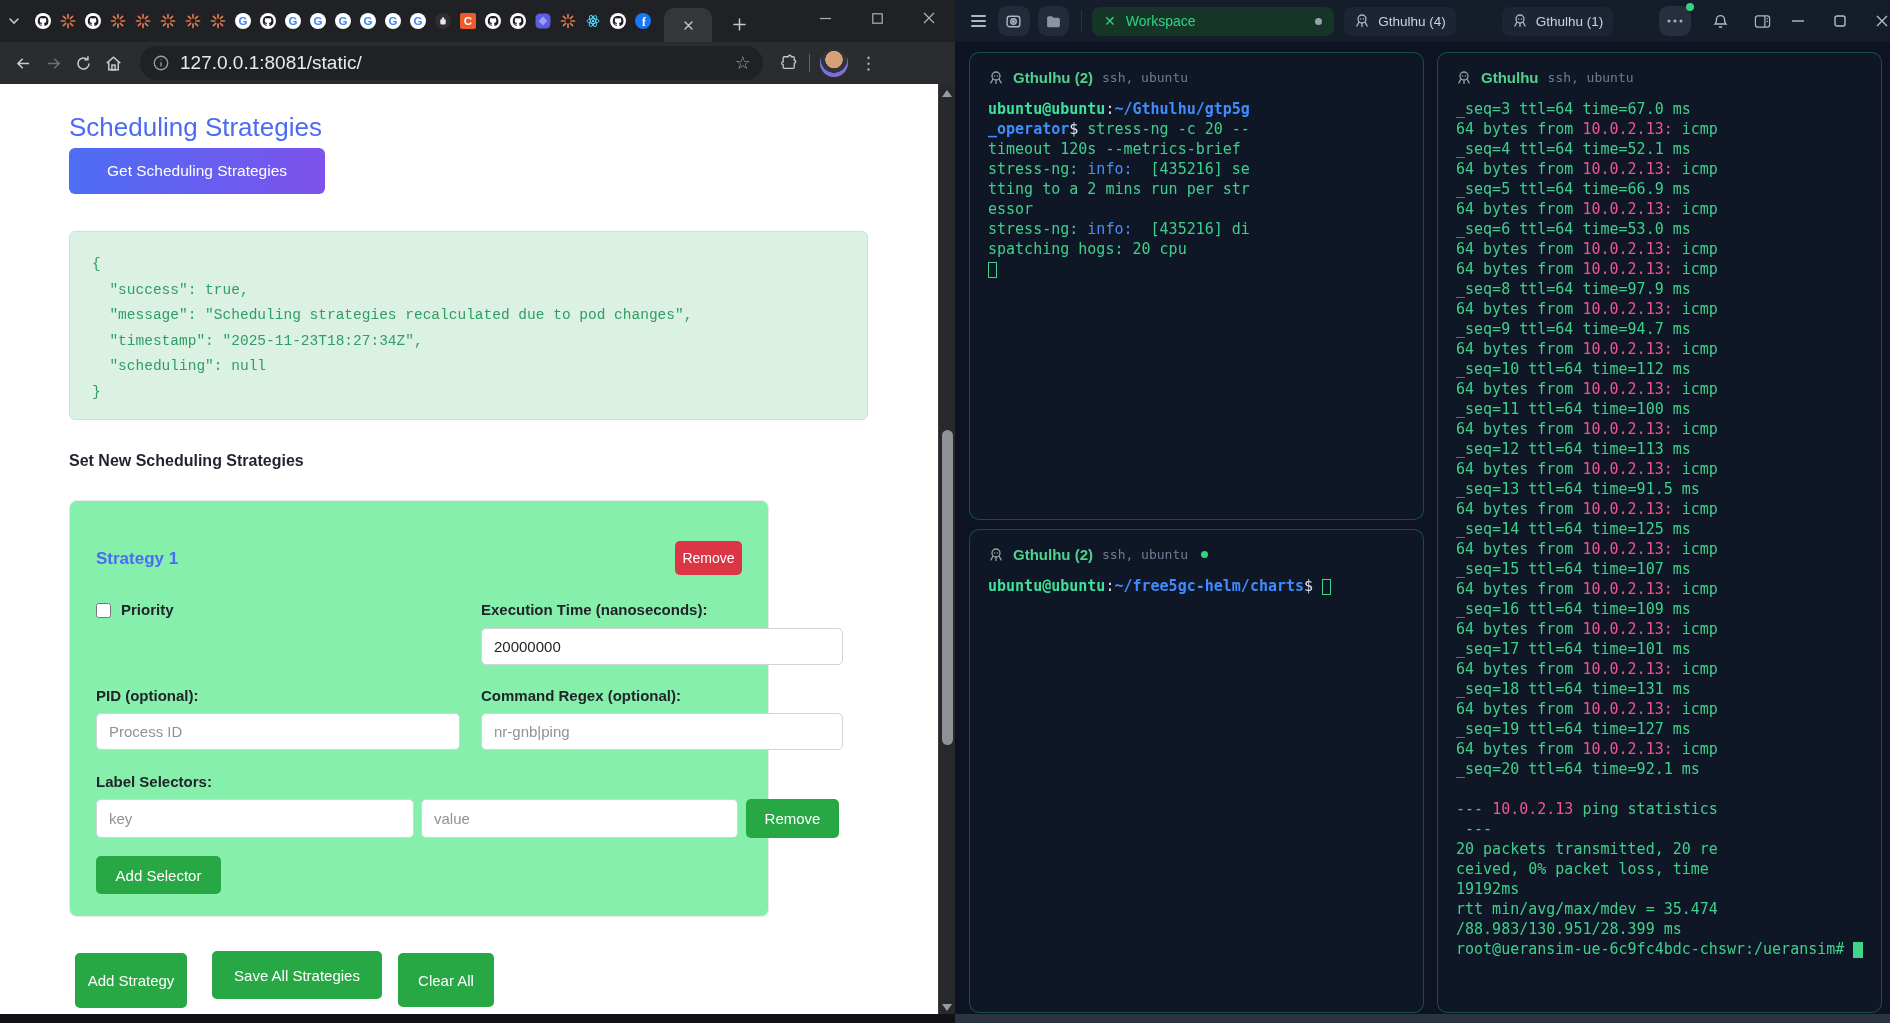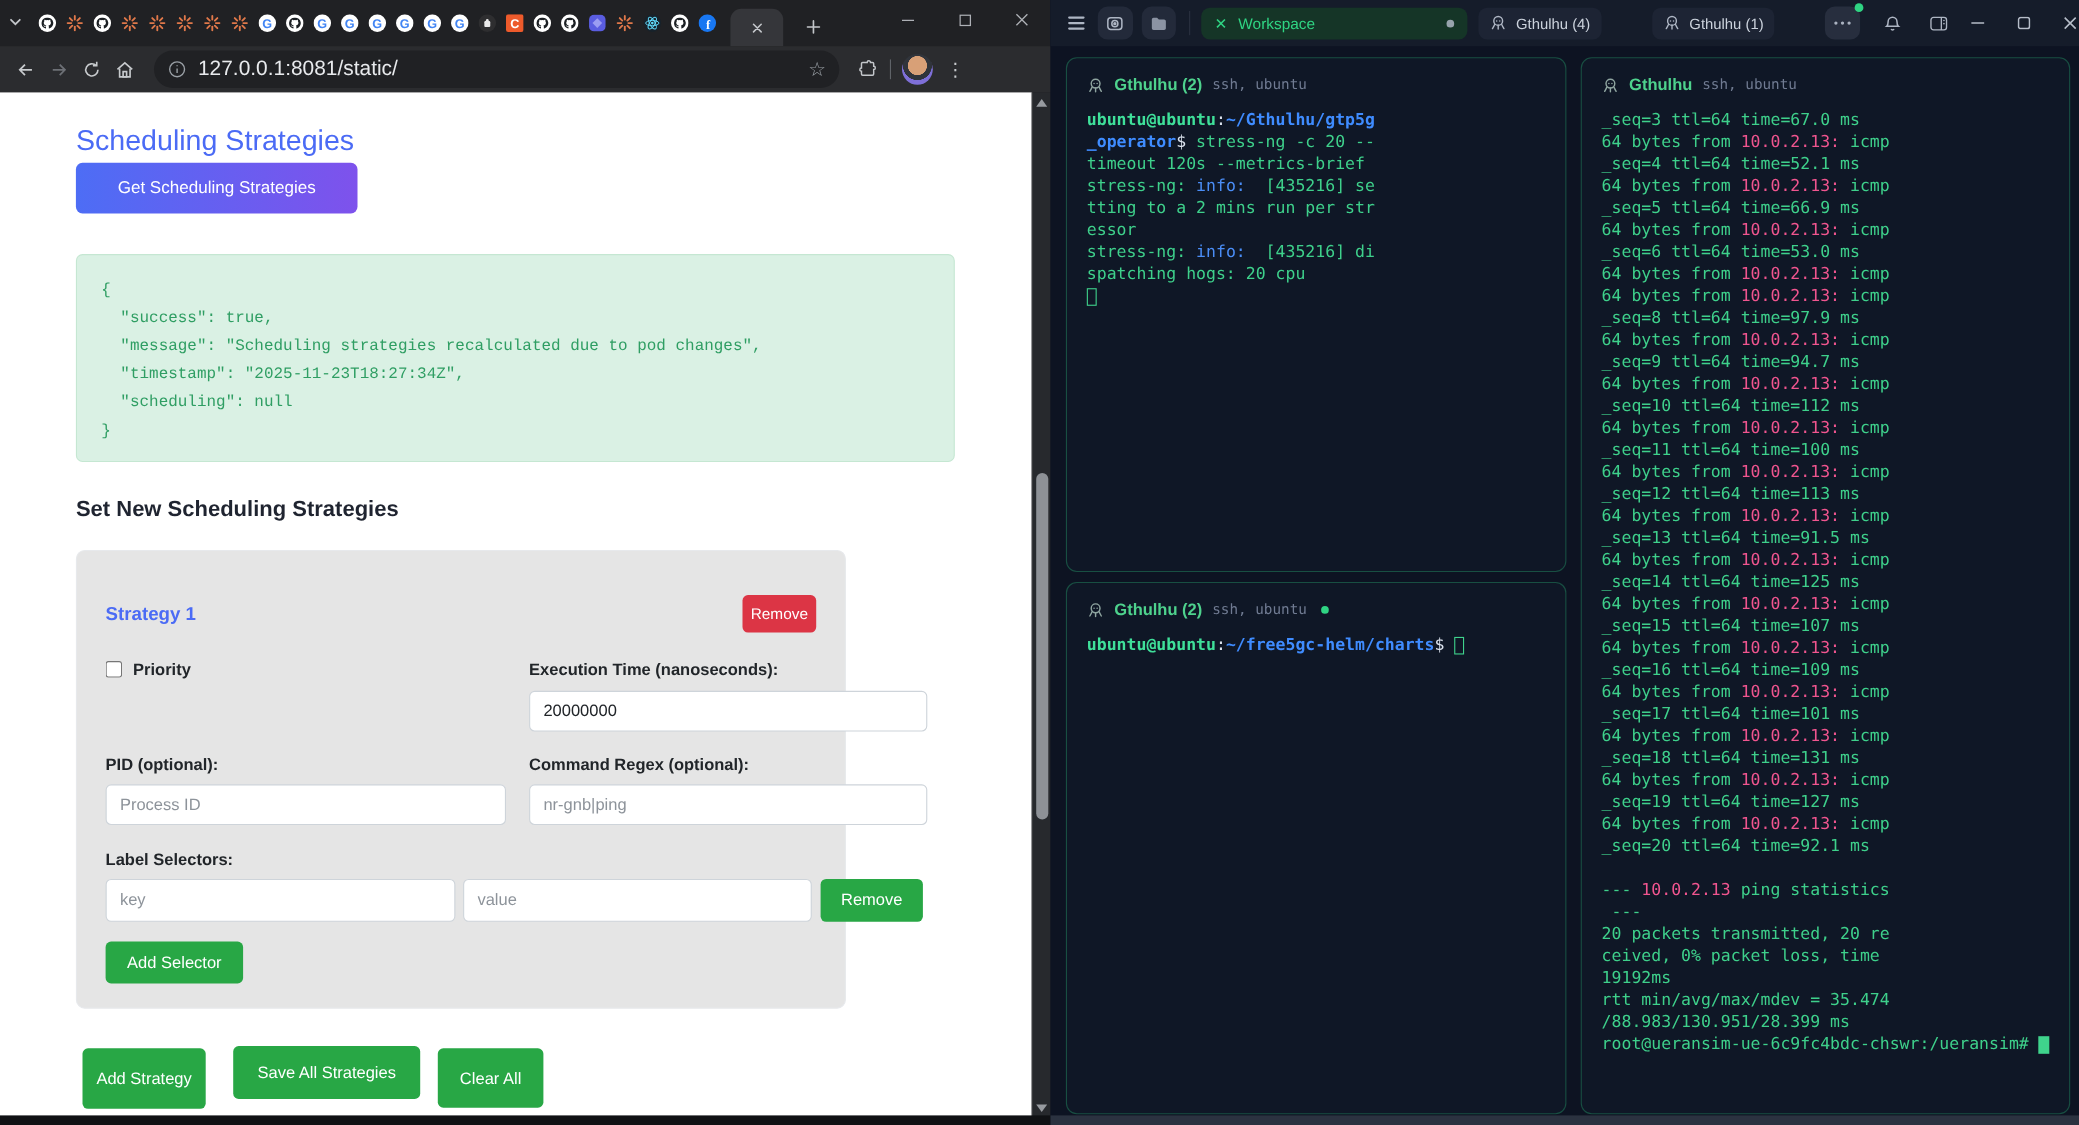--- a/index.html
+++ b/index.html
@@ -32,25 +32,25 @@
   .avatar{width:28px;height:28px;border-radius:50%;cursor:pointer;
     background:radial-gradient(circle at 50% 38%, #d8a077 0 38%, #30343b 40% 58%, #7e6fd8 60% 78%, #3f8f86 80% 100%)}
   .kebab{margin-left:12px;margin-right:10px;color:#c7cacd;font-size:17px;cursor:pointer;letter-spacing:0}
 
   .page{position:absolute;top:84px;left:0;width:938px;height:931px;background:#ffffff;overflow:hidden}
   .page-h1{position:absolute;left:69px;top:28px;font-size:26px;font-weight:500;color:#4b6bf5}
   .btn-gradient{position:absolute;left:69px;top:64px;width:256px;height:46px;border:none;border-radius:6px;
     background:linear-gradient(90deg,#4d6df5,#7e52ec);color:#fff;font-size:15.5px;font-family:inherit;cursor:pointer}
   .json-box{position:absolute;left:69px;top:147px;width:799px;height:189px;background:#daf1e4;border:1px solid #c5e7d2;border-radius:6px;padding:20px 22px;overflow:hidden}
   .json-box pre{font-family:"Liberation Mono",monospace;font-size:14.5px;line-height:25.5px;color:#2f9e63;white-space:pre-wrap}
-  .page-h2{position:absolute;left:69px;top:368px;font-size:20px;font-weight:700;color:#1f2430}
-  .card{position:absolute;left:69px;top:416px;width:700px;height:417px;background:#e5e5e5;border:1px solid #e7e9ec;border-radius:8px}
+  .page-h2{position:absolute;left:69px;top:368px;font-size:16px;font-weight:700;color:#1f2430}
+  .card{position:absolute;left:69px;top:416px;width:700px;height:417px;background:#86efac;border:1px solid #e7e9ec;border-radius:8px}
   .strategy-title{position:absolute;left:26px;top:48px;font-size:17px;font-weight:700;color:#4b6bf5}
   .btn-danger{position:absolute;right:26px;top:40px;width:67px;height:34px;background:#dc3545;color:#fff;border:none;border-radius:5px;font-size:14px;font-family:inherit;cursor:pointer}
-  .check-row{position:absolute;left:26px;top:100px;display:flex;align-items:flex-start;gap:10px}
+  .check-row{position:absolute;left:26px;top:100px;display:flex;align-items:flex-end;gap:10px}
   .check-row input{width:15px;height:15px;accent-color:#fff;cursor:pointer}
   .fld-label{position:absolute;font-size:15px;font-weight:600;color:#212529}
   .txt-input{position:absolute;height:37px;border:1px solid #ced4da;border-radius:5px;background:#fff;font-size:15px;color:#212529;font-family:inherit;padding:0 12px;outline:none}
   .txt-input::placeholder{color:#8d939a}
   .btn-green{background:#28a745;color:#fff;border:none;border-radius:5px;font-size:15px;font-family:inherit;cursor:pointer}
   .sel-remove{position:absolute;left:676px;top:298px;width:93px;height:39px}
   .add-selector{position:absolute;left:26px;top:355px;width:125px;height:38px}
   .action-add{position:absolute;left:75px;top:869px;width:112px;height:55px}
   .action-save{position:absolute;left:212px;top:867px;width:170px;height:48px}
   .action-clear{position:absolute;left:398px;top:869px;width:96px;height:54px}

